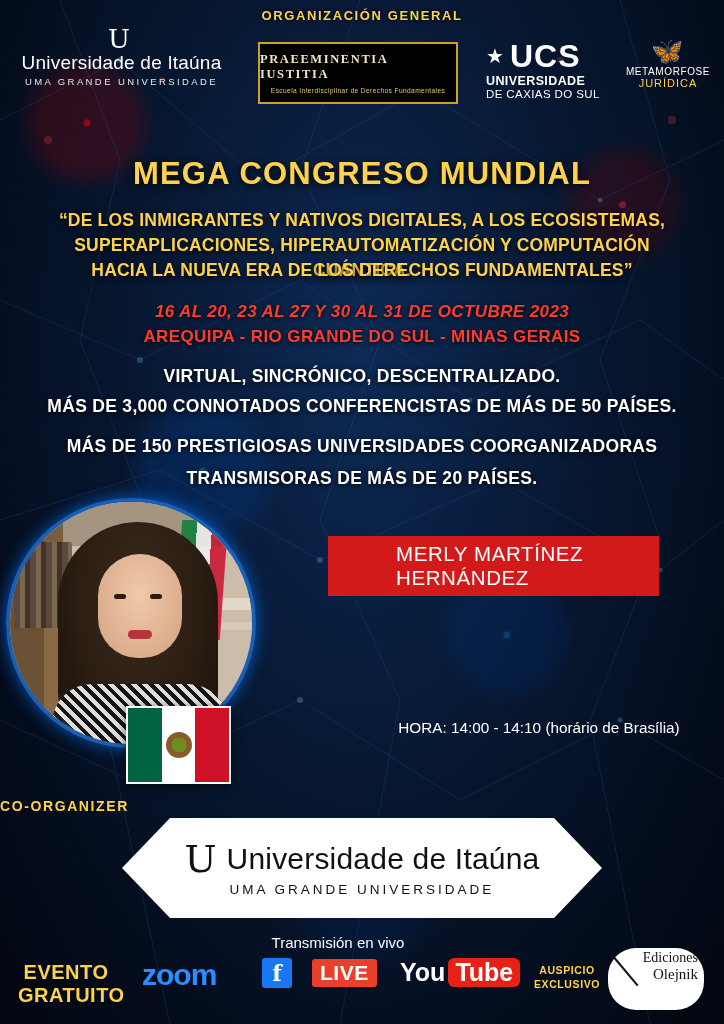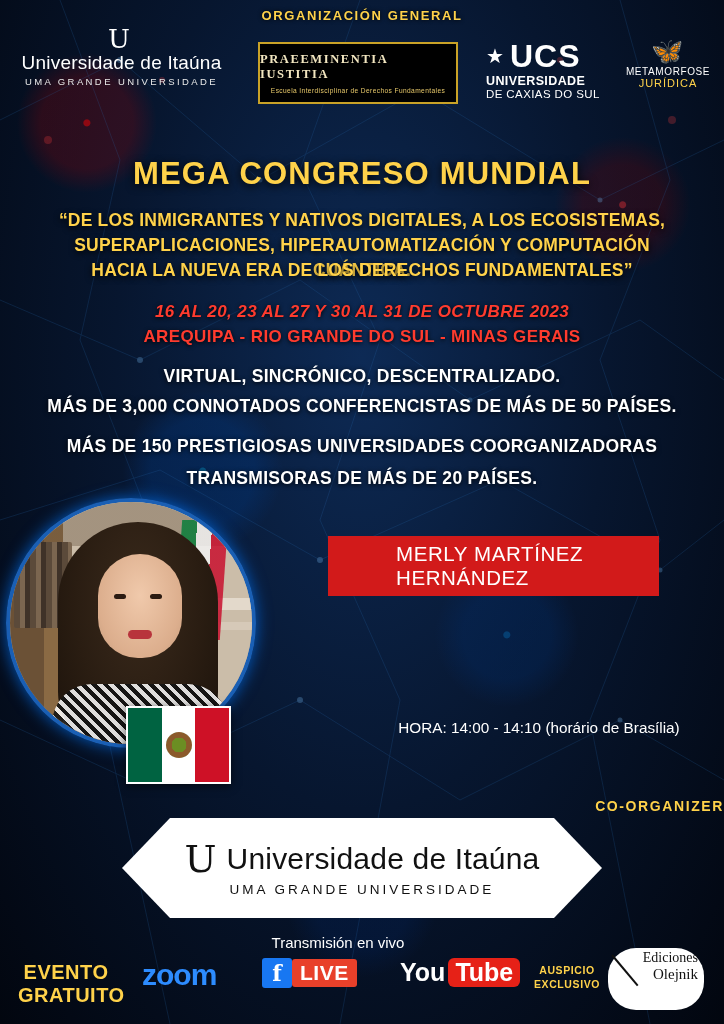--- a/index.html
+++ b/index.html
@@ -187,21 +187,21 @@
     color:#fff; font-size: 15.3px; line-height: 1.46;
   }
   .talk-meta {
     position:absolute; left: 360px; top: 716px; width: 358px;
     color:#fff; font-size: 15.3px; line-height: 1.52; text-align:center;
   }
 
   
   .co-label {
     position:absolute; left:0; right:0; top: 798px;
-    text-align:right; color:#ffd24a; font-weight:bold;
+    text-align:left; color:#ffd24a; font-weight:bold;
     font-size: 14px; letter-spacing: 1.6px;
   }
   .hex {
     position:absolute; left: 122px; top: 818px; width: 480px; height: 100px;
     background: #fff;
     clip-path: polygon(10% 0%, 90% 0%, 100% 50%, 90% 100%, 10% 100%, 0% 50%);
     display:flex; flex-direction:column; align-items:center; justify-content:center;
   }
   .hex .row { display:flex; align-items:center; }
   .hex .mark { font-size: 38px; font-family:"DejaVu Serif", serif; color:#111; margin-right:10px; line-height:1;}
@@ -219,21 +219,21 @@
     color:#2D8CFF; font-weight:bold; font-size: 30px; letter-spacing: -1px;
   }
   .live-wrap { position:absolute; left: 262px; top: 26px; display:flex; align-items:center; }
   .fb {
     width: 30px; height: 30px; background:#1877F2; color:#fff;
     font-weight:bold; font-size: 22px; text-align:center; line-height: 30px;
     font-family:"DejaVu Serif", serif; border-radius:3px;
   }
   .live-txt {
     background:#e8402a; color:#fff; font-weight:bold; font-size:21px;
-    padding: 2px 8px; margin-left: 0; border-radius:3px; letter-spacing:.5px;
+    padding: 2px 8px; margin-left: 20px; border-radius:3px; letter-spacing:.5px;
   }
   .yt { position:absolute; left: 400px; top: 26px; display:flex; align-items:center; }
   .yt .you { color:#fff; font-weight:bold; font-size: 25px; }
   .yt .tube { background:#e62117; color:#fff; font-weight:bold; font-size:25px; padding:0 7px; border-radius:6px; margin-left:3px;}
   .auspicio {
     position:absolute; left: 532px; top: 32px; width: 70px; text-align:center;
     color:#ffd24a; font-weight:bold; font-size: 10.5px; line-height:1.3; letter-spacing:.6px;
   }
   .olejnik {
     position:absolute; left: 608px; top: 16px; width: 96px; height: 62px;

